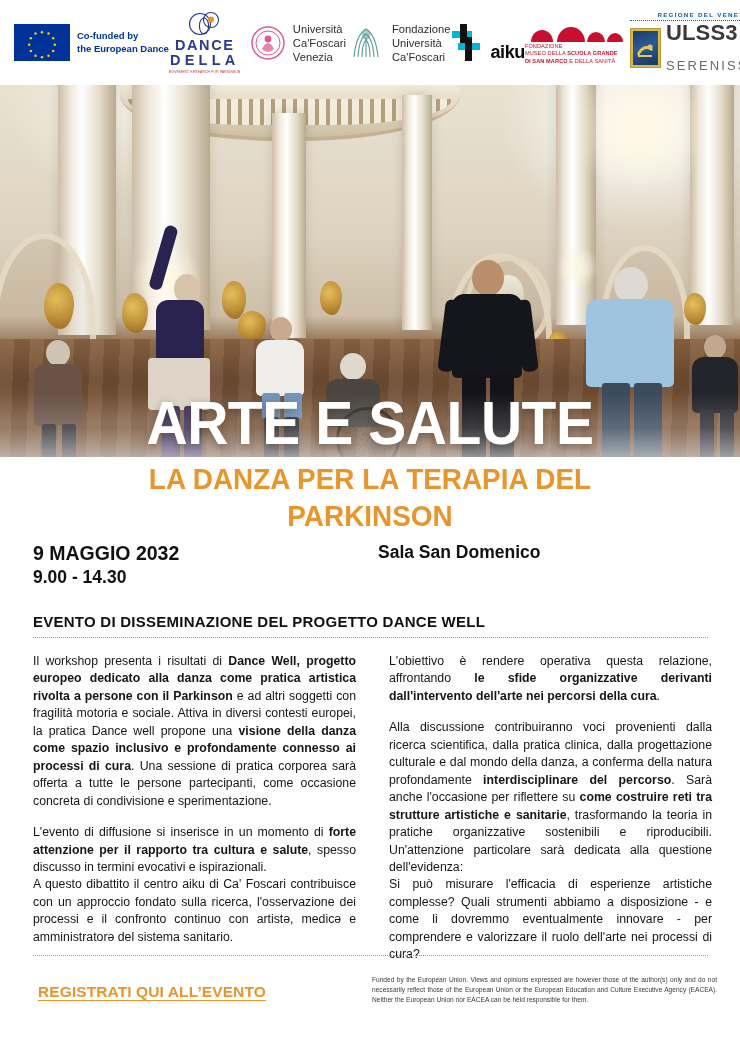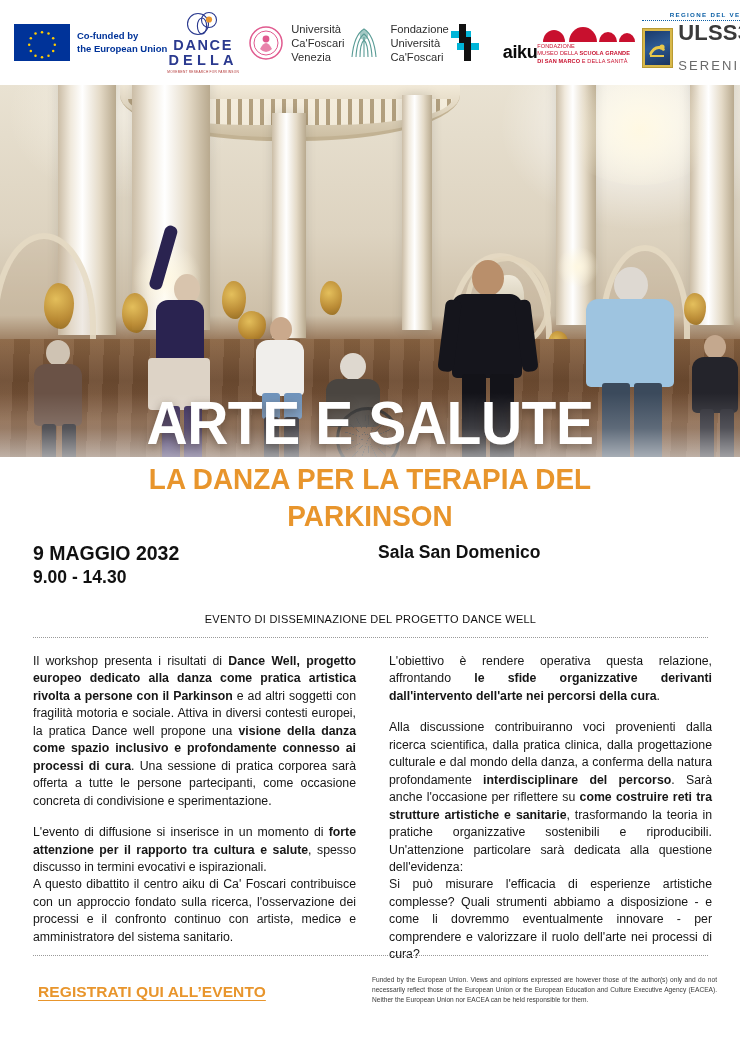--- a/index.html
+++ b/index.html
@@ -74,21 +74,21 @@
   .fcf-mark { width: 40px; height: 40px; flex: 0 0 auto; }
   .fcf-text {
     margin-left: 6px; font-size: 11.2px; line-height: 1.25;
     color: #2e2e2e; white-space: nowrap;
   }
 
   
   .aiku { display: flex; align-items: flex-end; }
   .aiku-word {
     font-size: 18px; font-weight: bold; color: #0a0a0a;
-    margin-left: 20px; letter-spacing: -0.4px; line-height: 1;
+    margin-left: 6px; letter-spacing: -0.4px; line-height: 1;
     position: relative; top: -2px;
   }
 
   
   .fmu { width: 105px; }
   .fmu-domes { height: 22px; position: relative; }
   .fmu-l1, .fmu-l2, .fmu-l3 {
     font-size: 5.6px; color: #c8102e; line-height: 1.35;
     letter-spacing: .1px; white-space: nowrap;
   }
@@ -246,21 +246,21 @@
     display: flex;
   }
   .info-left { width: 345px; }
   .info-right { flex: 1; }
   .info-l1 { font-size: 19.5px; font-weight: bold; line-height: 1.28; color: #111; }
   .info-l2 { font-size: 17.5px; font-weight: bold; line-height: 1.3; color: #111; }
   .venue-l1, .venue-l2 { font-size: 17.5px; font-weight: bold; line-height: 1.32; color: #111; }
 
   .kicker {
     position: absolute; left: 33px; top: 613px; width: 675px;
-    font-size: 11px; font-weight: normal; letter-spacing: .25px; color: #111; text-align: center;
+    font-size: 15px; font-weight: bold; letter-spacing: .25px; color: #111;
   }
   .rule {
     position: absolute; left: 33px; width: 675px;
     border-top: 1px dotted #9a9a9a;
   }
   .rule-top { top: 637px; }
   .rule-bottom { top: 955px; }
 
   
   .cols {
@@ -311,21 +311,21 @@
             <circle cx="21.5" cy="31.8" r="1.25"></circle>
           <circle cx="16.8" cy="27.1" r="1.25"></circle>
             <circle cx="15.2" cy="20.7" r="1.25"></circle>
           <circle cx="16.8" cy="14.3" r="1.25"></circle>
             <circle cx="21.5" cy="9.6" r="1.25"></circle>
         </g>
       </svg>
     </div>
     <div class="eu-text">
       <div>Co-funded by</div>
-      <div>the European Union</div>
+      <div>the European Dance</div>
     </div>
   </div>
 
   <div class="logo dw">
     <div>
       <div class="dw-mark">
         <svg width="40" height="26" viewBox="0 0 40 26" aria-hidden="true">
           <circle cx="15" cy="13" r="10.5" fill="none" stroke="#2b3a8f" stroke-width="1.1"></circle>
           <circle cx="26" cy="9" r="7.5" fill="none" stroke="#2b3a8f" stroke-width="1.1"></circle>
           <ellipse cx="19" cy="15" rx="4.6" ry="8" fill="none" stroke="#2b3a8f" stroke-width="1.1"></ellipse>

